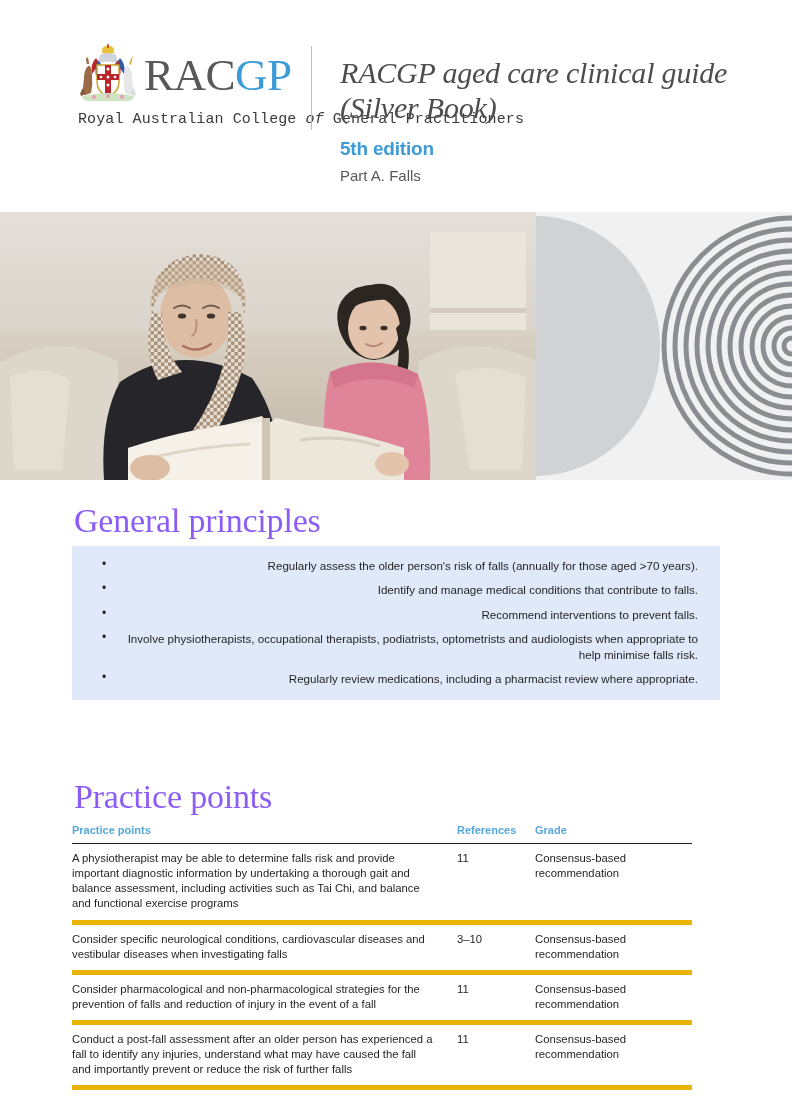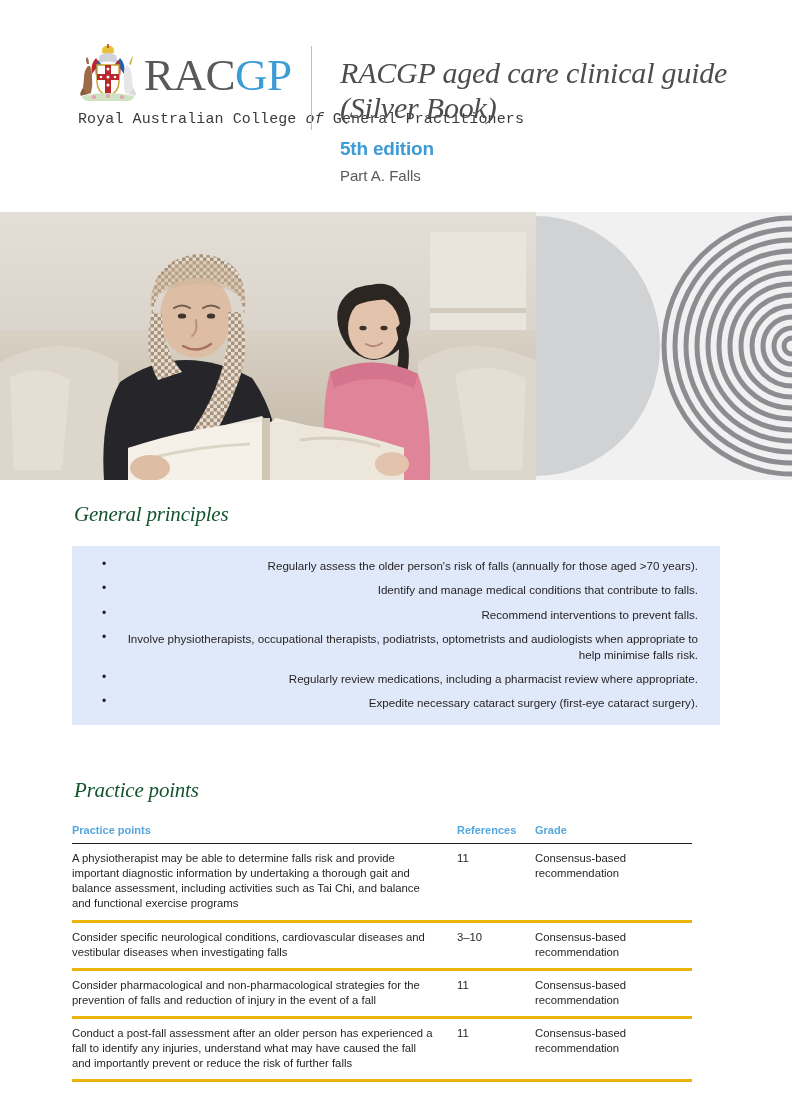--- a/index.html
+++ b/index.html
@@ -141,23 +141,22 @@
     background: #d1d2d4;
     border-top-right-radius: 124px 130px;
     border-bottom-right-radius: 124px 130px;
   }
 
   .rings { position: absolute; left: 118px; top: 0; }
 
   
   .section-heading {
     font-family: "Liberation Serif", serif;
-    font-style: italic;
-    font-size: 21px;
-    color: #14532d;
+    font-size: 34px;
+    color: #8b5cf6;
     letter-spacing: -0.2px;
   }
 
   #general-heading {
     position: absolute;
     left: 74px;
     top: 502px;
   }
 
   .principles-panel {
@@ -216,21 +215,21 @@
   }
 
   .practice-table thead tr { border-bottom: 1.6px solid #231f20; }
 
   .practice-table td {
     font-size: 11.3px;
     line-height: 1.34;
     color: #231f20;
     padding: 7px 0 8px 0;
     vertical-align: top;
-    border-bottom: 3px solid #eab308;
+    border-bottom: 5px solid #eab308;
   }
 
   .col-point  { width: 385px; padding-right: 22px !important; }
   .col-ref    { width: 78px; }
   .col-grade  { width: 157px; }
 </style>
 </head>
 <body>
 
 <div class="page">
@@ -388,21 +387,20 @@
 
   <div class="section-heading" id="general-heading">General principles</div>
 
   <div class="principles-panel">
     <ul>
       <li>Regularly assess the older person's risk of falls (annually for those aged &gt;70 years).</li>
       <li>Identify and manage medical conditions that contribute to falls.</li>
       <li>Recommend interventions to prevent falls.</li>
       <li>Involve physiotherapists, occupational therapists, podiatrists, optometrists and audiologists when appropriate to help minimise falls risk.</li>
       <li>Regularly review medications, including a pharmacist review where appropriate.</li>
-      <li>Expedite necessary cataract surgery (first-eye cataract surgery).</li>
     </ul>
   </div>
 
   <div class="section-heading" id="practice-heading">Practice points</div>
 
   <table class="practice-table">
     <thead>
       <tr>
         <th class="col-point">Practice points</th>
         <th class="col-ref">References</th>

